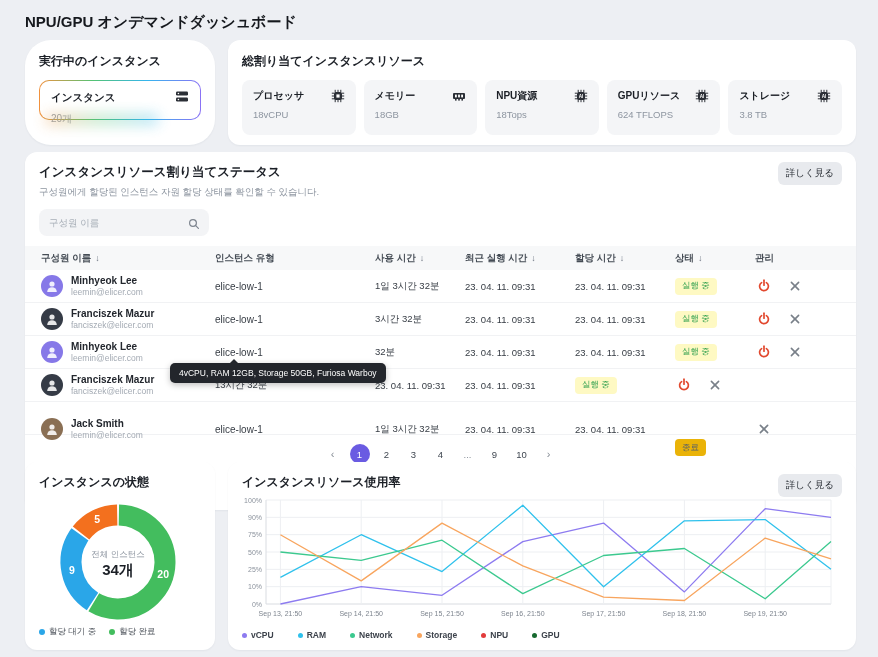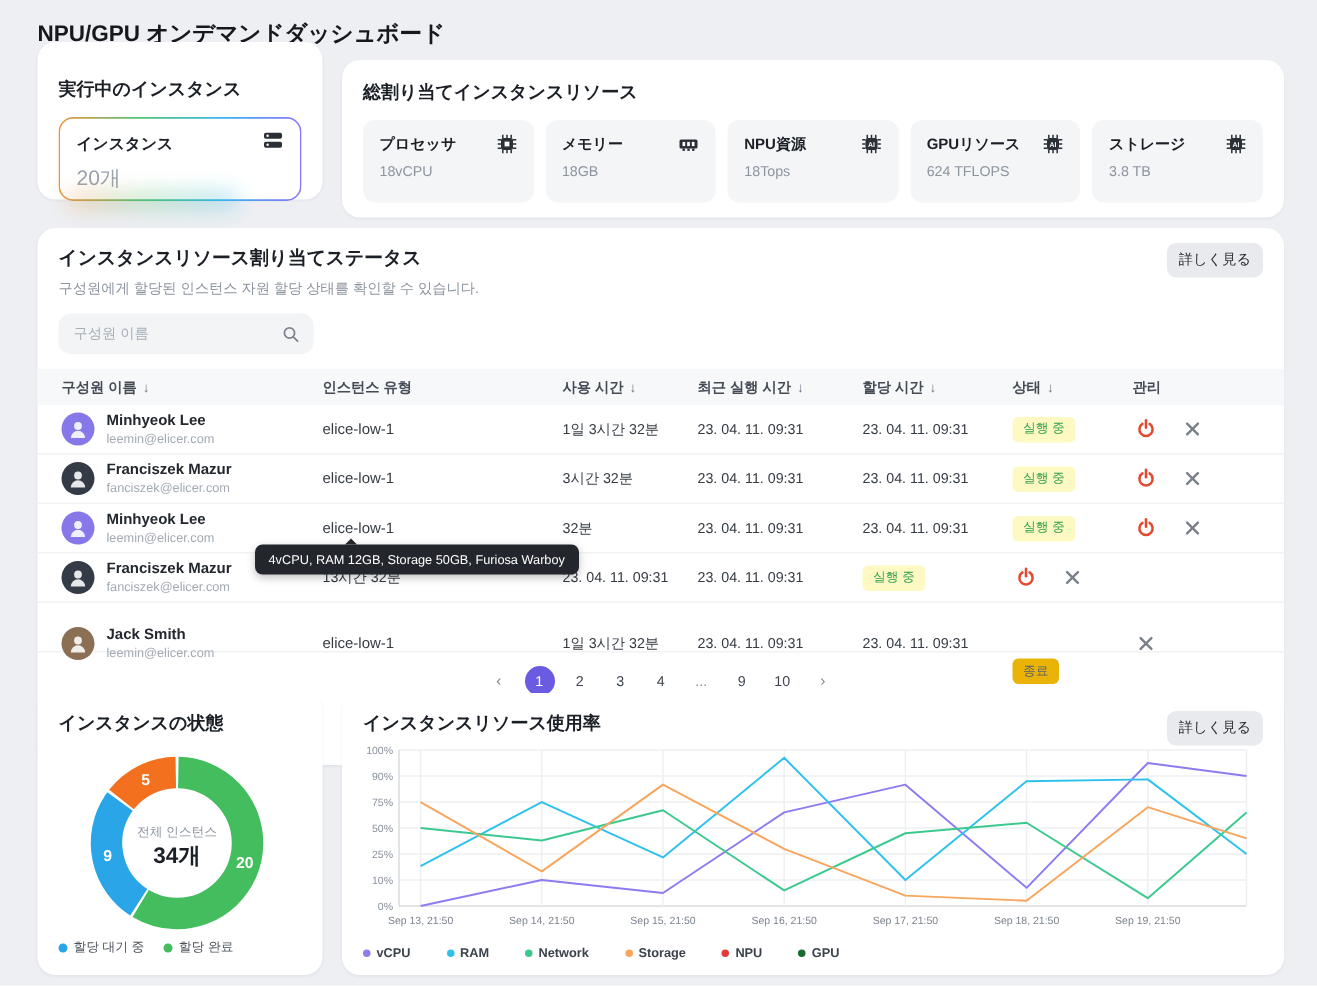--- a/index.html
+++ b/index.html
@@ -4,29 +4,29 @@
 <style>
   * { margin:0; padding:0; box-sizing:border-box; }
   html,body { width:878px; height:657px; }
   body { font-family:"Liberation Sans","DejaVu Sans",sans-serif; background:#edeff3; color:#23272e; position:relative; overflow:hidden; }
   .page { position:absolute; inset:0; }
   .page-title { position:absolute; left:25px; top:13px; font-size:15px; font-weight:bold; color:#15181d; }
   .card { position:absolute; background:#fff; border-radius:12px; box-shadow:0 1px 2px rgba(20,30,50,.05); }
   .card-title { font-size:12px; font-weight:bold; color:#1b1f26; }
 
   
-  #card-running { left:25px; top:28px; width:190px; height:105px; padding:23px 14px; }
-  .instance-box { position:relative; margin-top:10px; height:56px; border-radius:10px; border:1.5px solid transparent;
+  #card-running { left:25px; top:40px; width:190px; height:105px; padding:13px 14px;border-radius:26px; }
+  .instance-box { position:relative; margin-top:10px; height:40px; border-radius:10px; border:1.5px solid transparent;
     background:linear-gradient(#fff,#fff) padding-box, linear-gradient(90deg,#f2913d,#53c374,#35b5ee,#8b72f5) border-box;
     padding:8px 11px; }
   .instance-box::after { content:""; position:absolute; left:6px; bottom:-5px; width:70%; height:9px;
     background:linear-gradient(90deg,#f2913d,#53c374,#35b5ee); filter:blur(7px); opacity:.45; }
   .instance-box .top { display:flex; justify-content:space-between; align-items:center; }
   .instance-box .lbl { font-size:10.5px; font-weight:bold; color:#1b1f26; }
-  .instance-box .val { font-size:14px; color:#9aa1ab; margin-top:5px; }
+  .instance-box .val { font-size:10px; color:#9aa1ab; margin-top:5px; }
 
   #card-resources { left:228px; top:40px; width:628px; height:105px; padding:13px 14px; }
   .tiles { display:flex; gap:8px; margin-top:10px; }
   .tile { flex:1; background:#f4f5f7; border-radius:8px; height:55px; padding:9px 11px; }
   .tile .top { display:flex; justify-content:space-between; align-items:center; }
   .tile .lbl { font-size:10px; font-weight:bold; color:#1b1f26; }
   .tile .val { font-size:9.5px; color:#8d95a0; margin-top:6px; }
 
   
   #card-table { left:25px; top:152px; width:831px; height:358px; }

